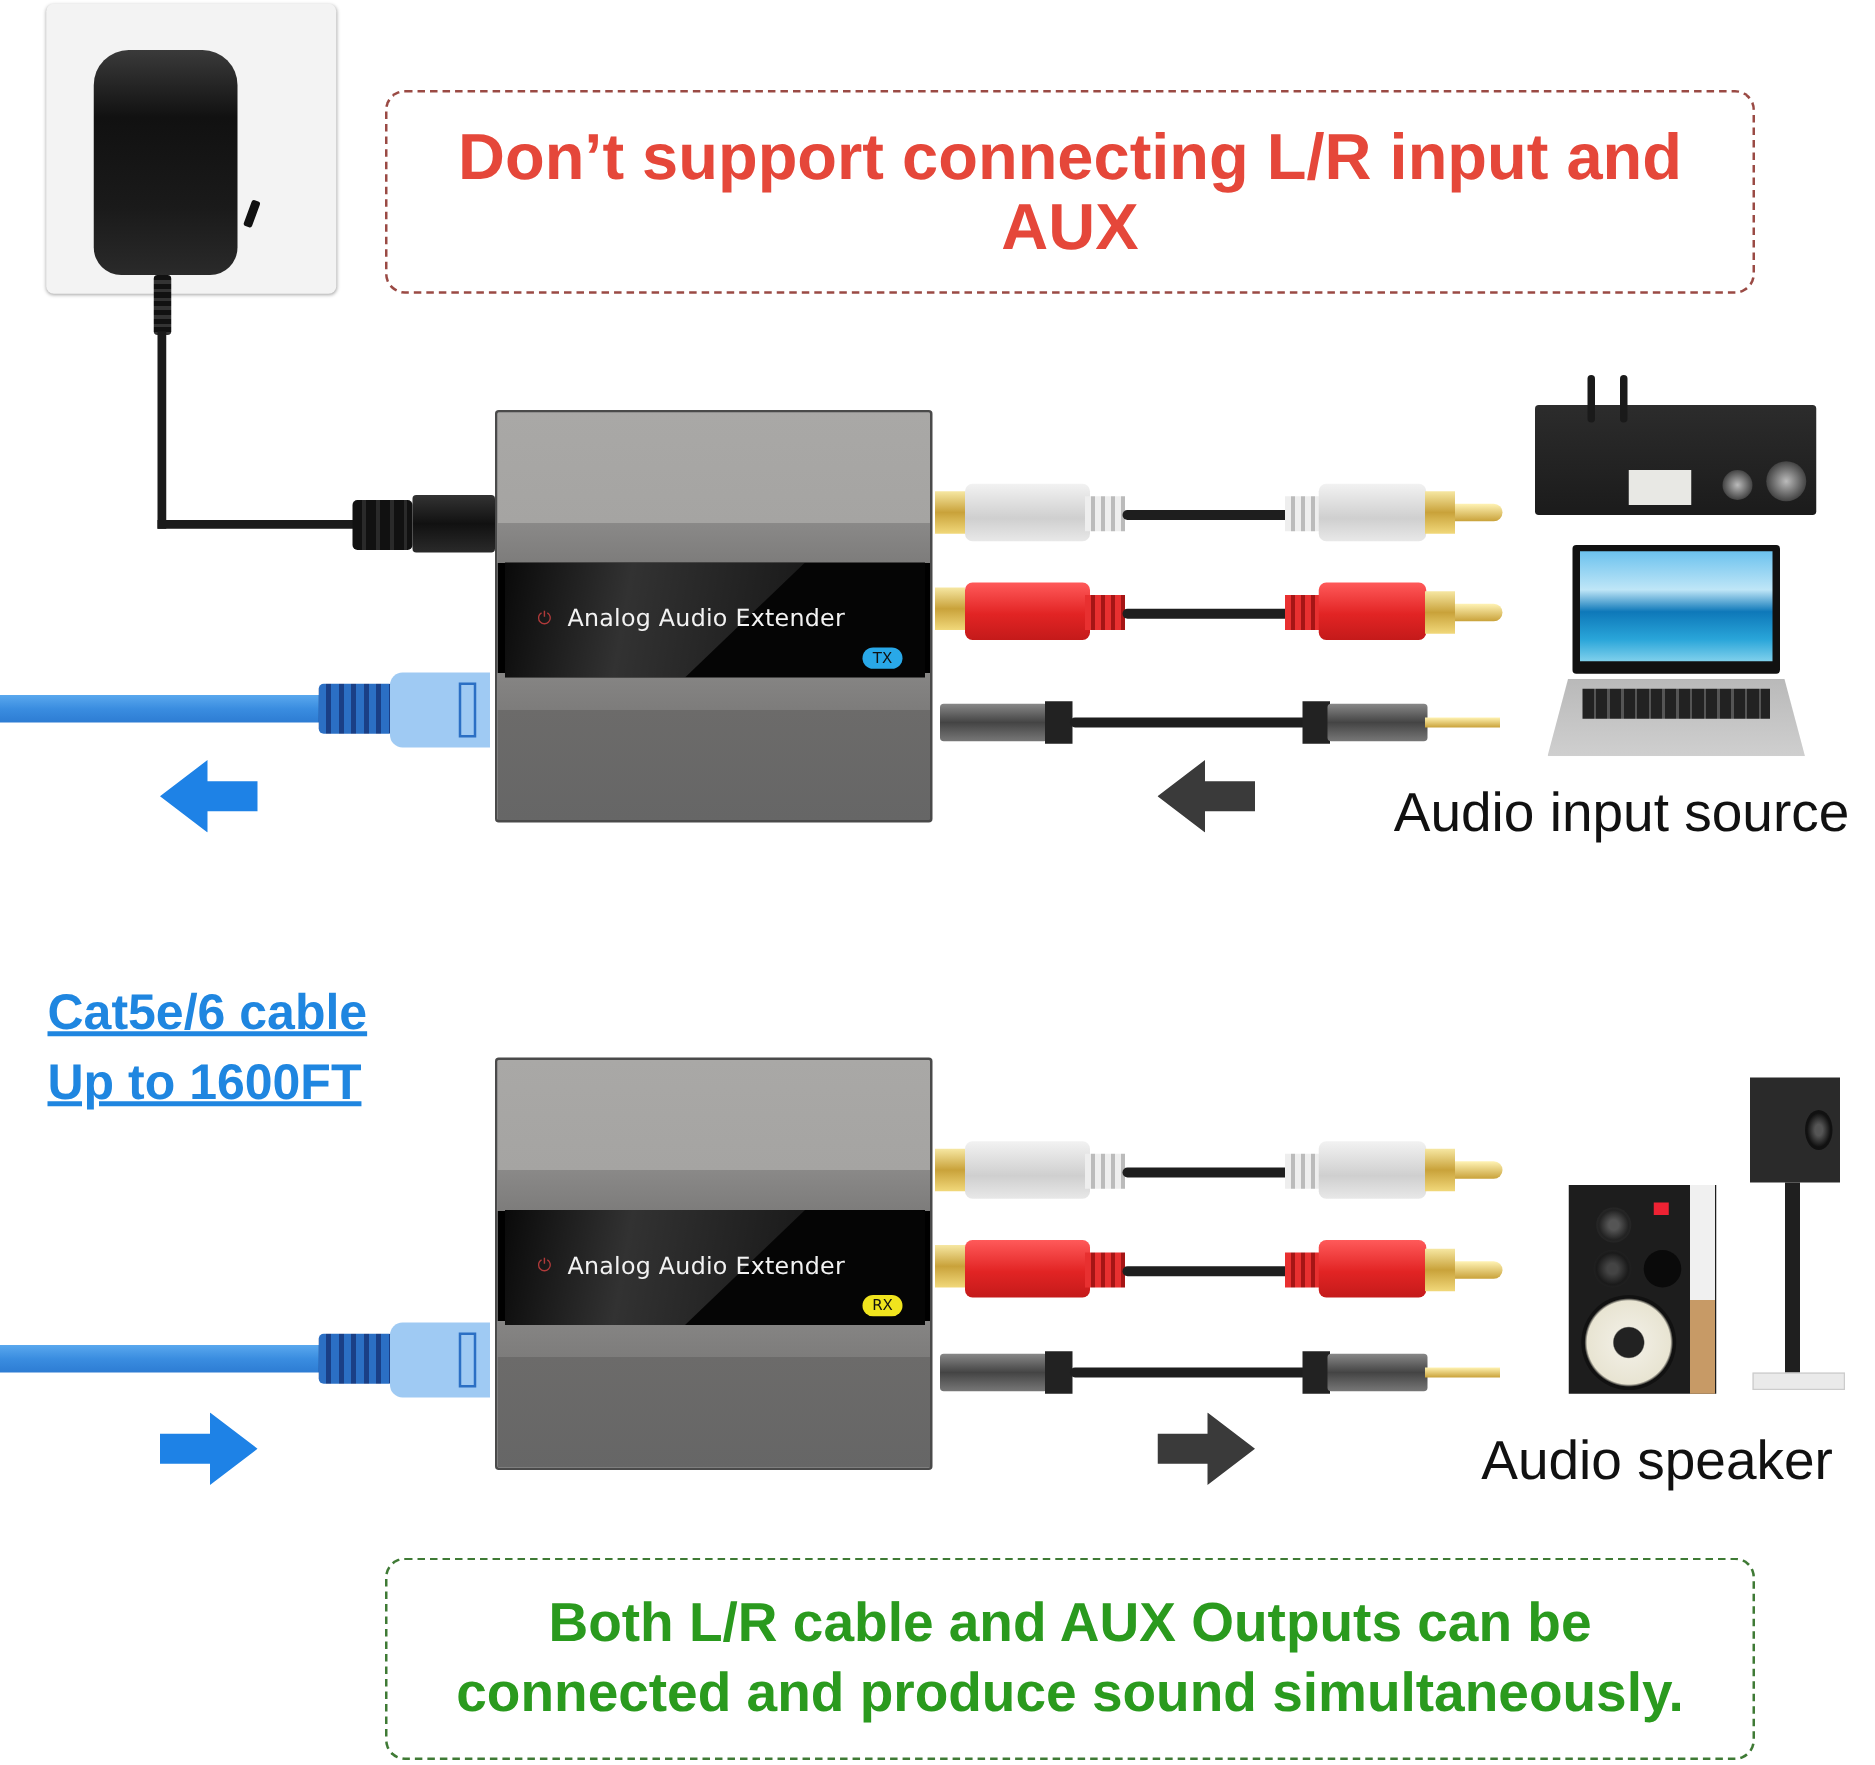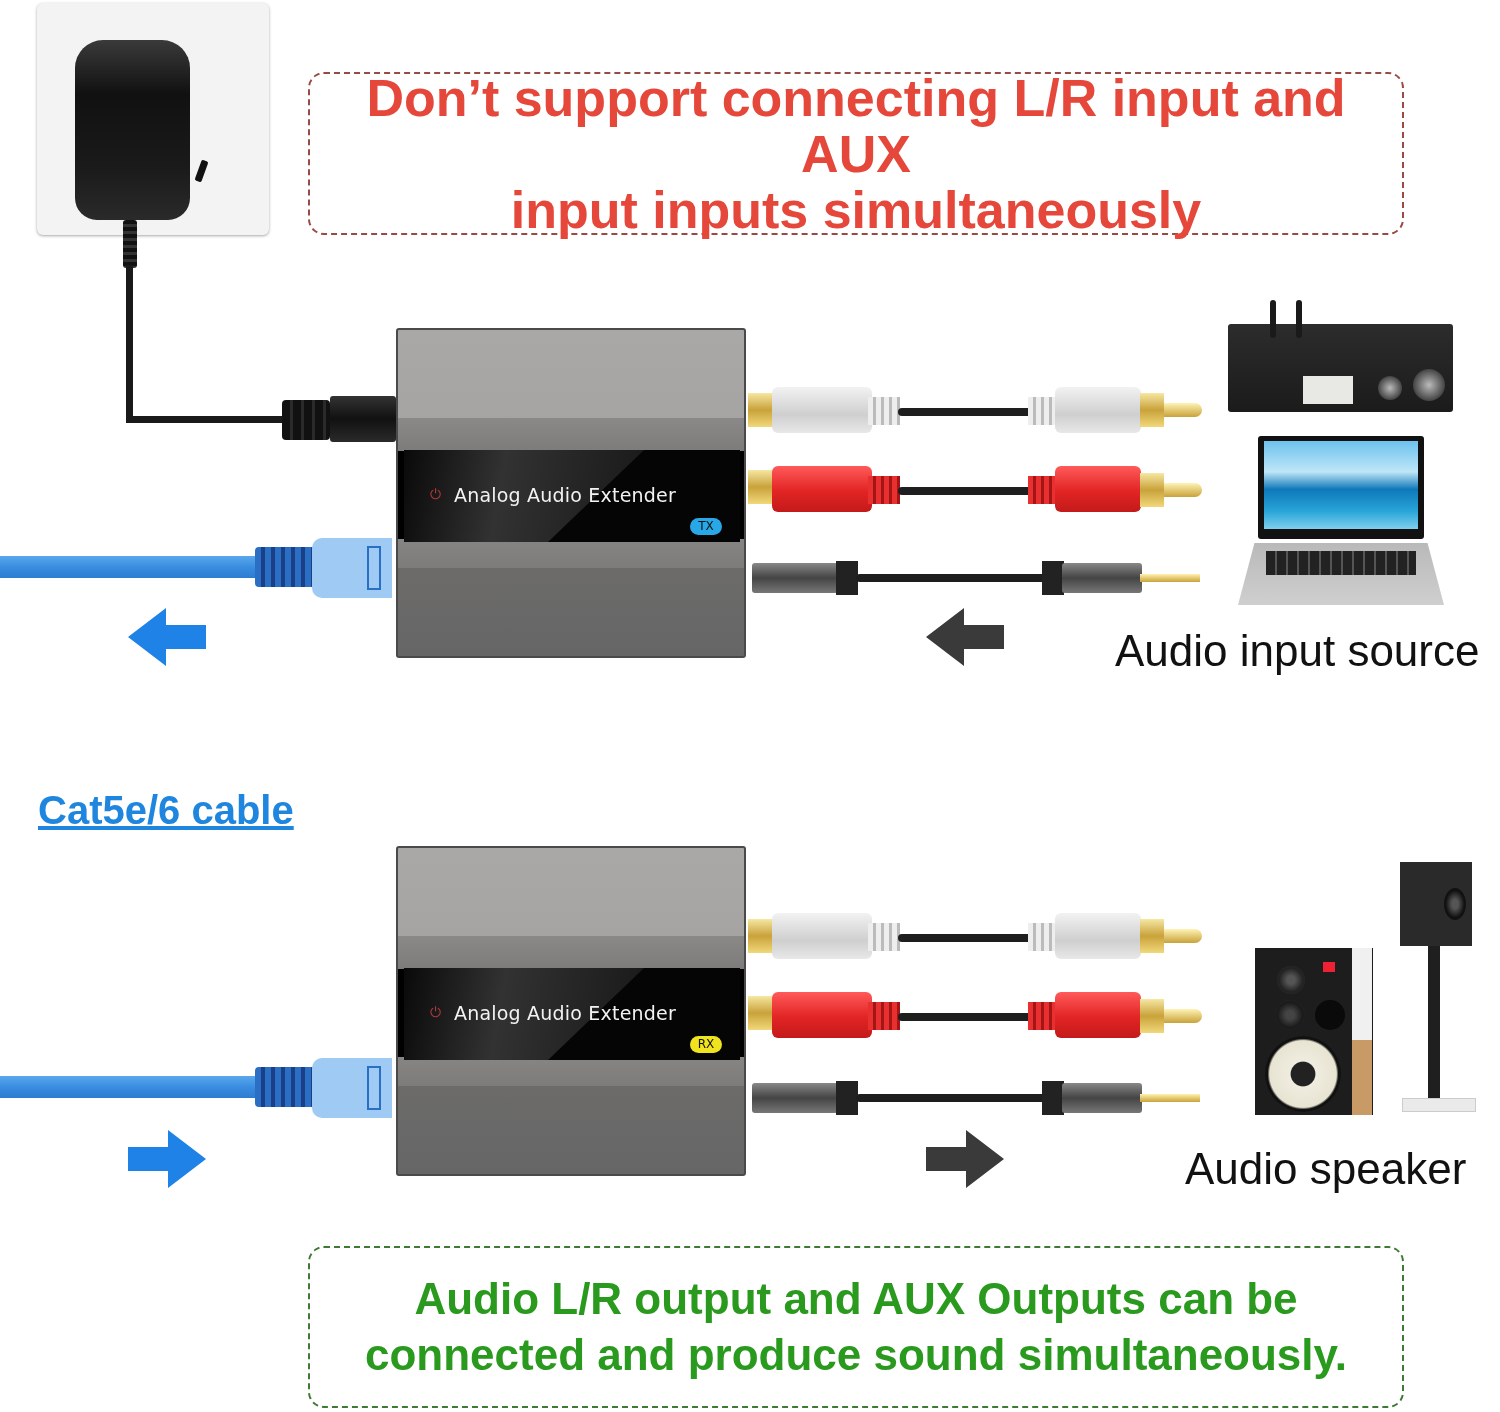--- a/index.html
+++ b/index.html
@@ -66,21 +66,20 @@
 
 <div class="abs" style="left:123px;top:220px;width:14px;height:48px;background:repeating-linear-gradient(180deg,#111 0 4px,#333 4px 7px);border-radius:3px;"></div>
 <div class="abs" style="left:126px;top:265px;width:7px;height:158px;background:#1a1a1a;"></div>
 <div class="abs" style="left:126px;top:416px;width:160px;height:7px;background:#1a1a1a;"></div>
 <div class="abs" style="left:282px;top:400px;width:48px;height:40px;background:repeating-linear-gradient(90deg,#111 0 8px,#2a2a2a 8px 11px);border-radius:4px;"></div>
 <div class="abs" style="left:330px;top:396px;width:66px;height:46px;background:linear-gradient(180deg,#333,#111 50%,#2a2a2a);border-radius:3px;"></div>
 
 <div class="note note-red">
   <div>
     <span>Don’t support connecting L/R input and AUX</span>
-    <span>input inputs simultaneously</span>
   </div>
 </div>
 
 <div class="box" style="left:396px;top:328px;">
   <div class="panel">
     <div class="panel-shine"></div>
     <span class="power-icon">⏻</span>
     <span class="panel-title">Analog Audio Extender</span>
     <span class="badge badge-tx">TX</span>
   </div>
@@ -134,20 +133,21 @@
 <div class="abs laptop-screen">
   <div class="laptop-img"></div>
 </div>
 <div class="abs laptop-base">
   <div class="keyboard"></div>
 </div>
 <div class="src-label" style="left:1115px;top:626px;">Audio input source</div>
 
 <div class="abs cable-label">
   <span>Cat5e/6 cable</span>
+  <span>Up to 1600FT</span>
 </div>
 
 <div class="box" style="left:396px;top:846px;">
   <div class="panel">
     <div class="panel-shine"></div>
     <span class="power-icon">⏻</span>
     <span class="panel-title">Analog Audio Extender</span>
     <span class="badge badge-rx">RX</span>
   </div>
 </div>
@@ -200,16 +200,16 @@
 <div class="abs speaker-side"></div>
 <div class="abs speaker-small">
   <div class="woofer" style="left:44px;top:26px;width:22px;height:32px;background:radial-gradient(ellipse,#555 20%,#111 60%);"></div>
 </div>
 <div class="abs stand-pole"></div>
 <div class="abs stand-base"></div>
 <div class="src-label" style="left:1185px;top:1144px;">Audio speaker</div>
 
 <div class="note note-green">
   <div>
-    <span>Audio L/R output and AUX Outputs can be</span>
+    <span>Both L/R cable and AUX Outputs can be</span>
     <span>connected and produce sound simultaneously.</span>
   </div>
 </div>
 
 </body></html>

